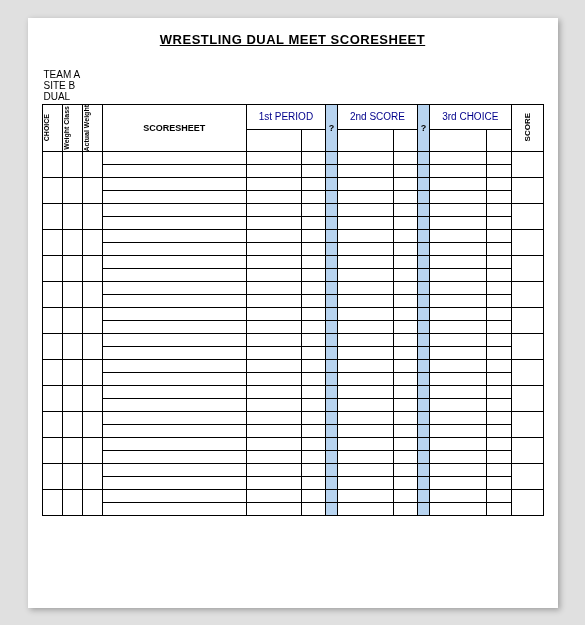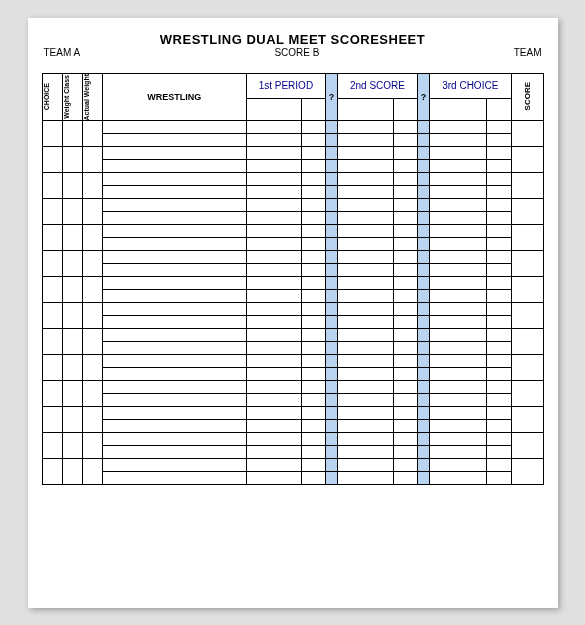--- a/index.html
+++ b/index.html
@@ -16,29 +16,31 @@
       background: #fff;
       width: 530px;
       height: 590px;
       padding: 14px 14px 10px 14px;
       box-shadow: 2px 2px 6px rgba(0,0,0,0.3);
     }
     .title {
       text-align: center;
       font-weight: bold;
       font-size: 13px;
-      margin-bottom: 0;
+      margin-bottom: 22px;
       letter-spacing: 0.5px;
+      text-decoration: underline;
     }
     .team-row {
       display: flex;
       justify-content: space-between;
       font-size: 10px;
-      margin-bottom: 15px;
+      margin-bottom: 2px;
       padding: 0 2px;
+      flex-direction: column;
     }
     .score-table {
       width: 100%;
       border-collapse: collapse;
       font-size: 9px;
     }
     .score-table th, .score-table td {
       border: 1px solid #000;
       text-align: center;
       padding: 0;
@@ -111,22 +113,22 @@
     }
   </style>
 </head>
 <body>
 
 <div class="page">
   <div class="title">WRESTLING DUAL MEET SCORESHEET</div>
 
   <div class="team-row">
     <span>TEAM A</span>
-    <span>SCORE B</span>
-    <span>TEAM</span>
+    <span>SITE B</span>
+    <span>DUAL</span>
   </div>
 
   <table class="score-table">
     <colgroup>
       <col class="col-choice">
       <col class="col-weight-class">
       <col class="col-actual-weight">
       <col class="col-wrestlers">
       <col class="col-period1a">
       <col class="col-period1b">
@@ -143,21 +145,21 @@
         <th rowspan="2" class="tall-header">
           <span class="rotate-text">CHOICE</span>
         </th>
         <th rowspan="2" class="tall-header">
           <span class="rotate-text">Weight Class</span>
         </th>
         <th rowspan="2" class="tall-header">
           <span class="rotate-text">Actual Weight</span>
         </th>
         <th rowspan="2" class="tall-header">
-          <span>WRESTLING</span>
+          <span>SCORESHEET</span>
         </th>
         <th colspan="2">
           <span class="period-header">1st PERIOD</span>
         </th>
         <th rowspan="2" class="sep-cell q-mark">?</th>
         <th colspan="2">
           <span class="period-header">2nd SCORE</span>
         </th>
         <th rowspan="2" class="sep-cell q-mark">?</th>
         <th colspan="2">

